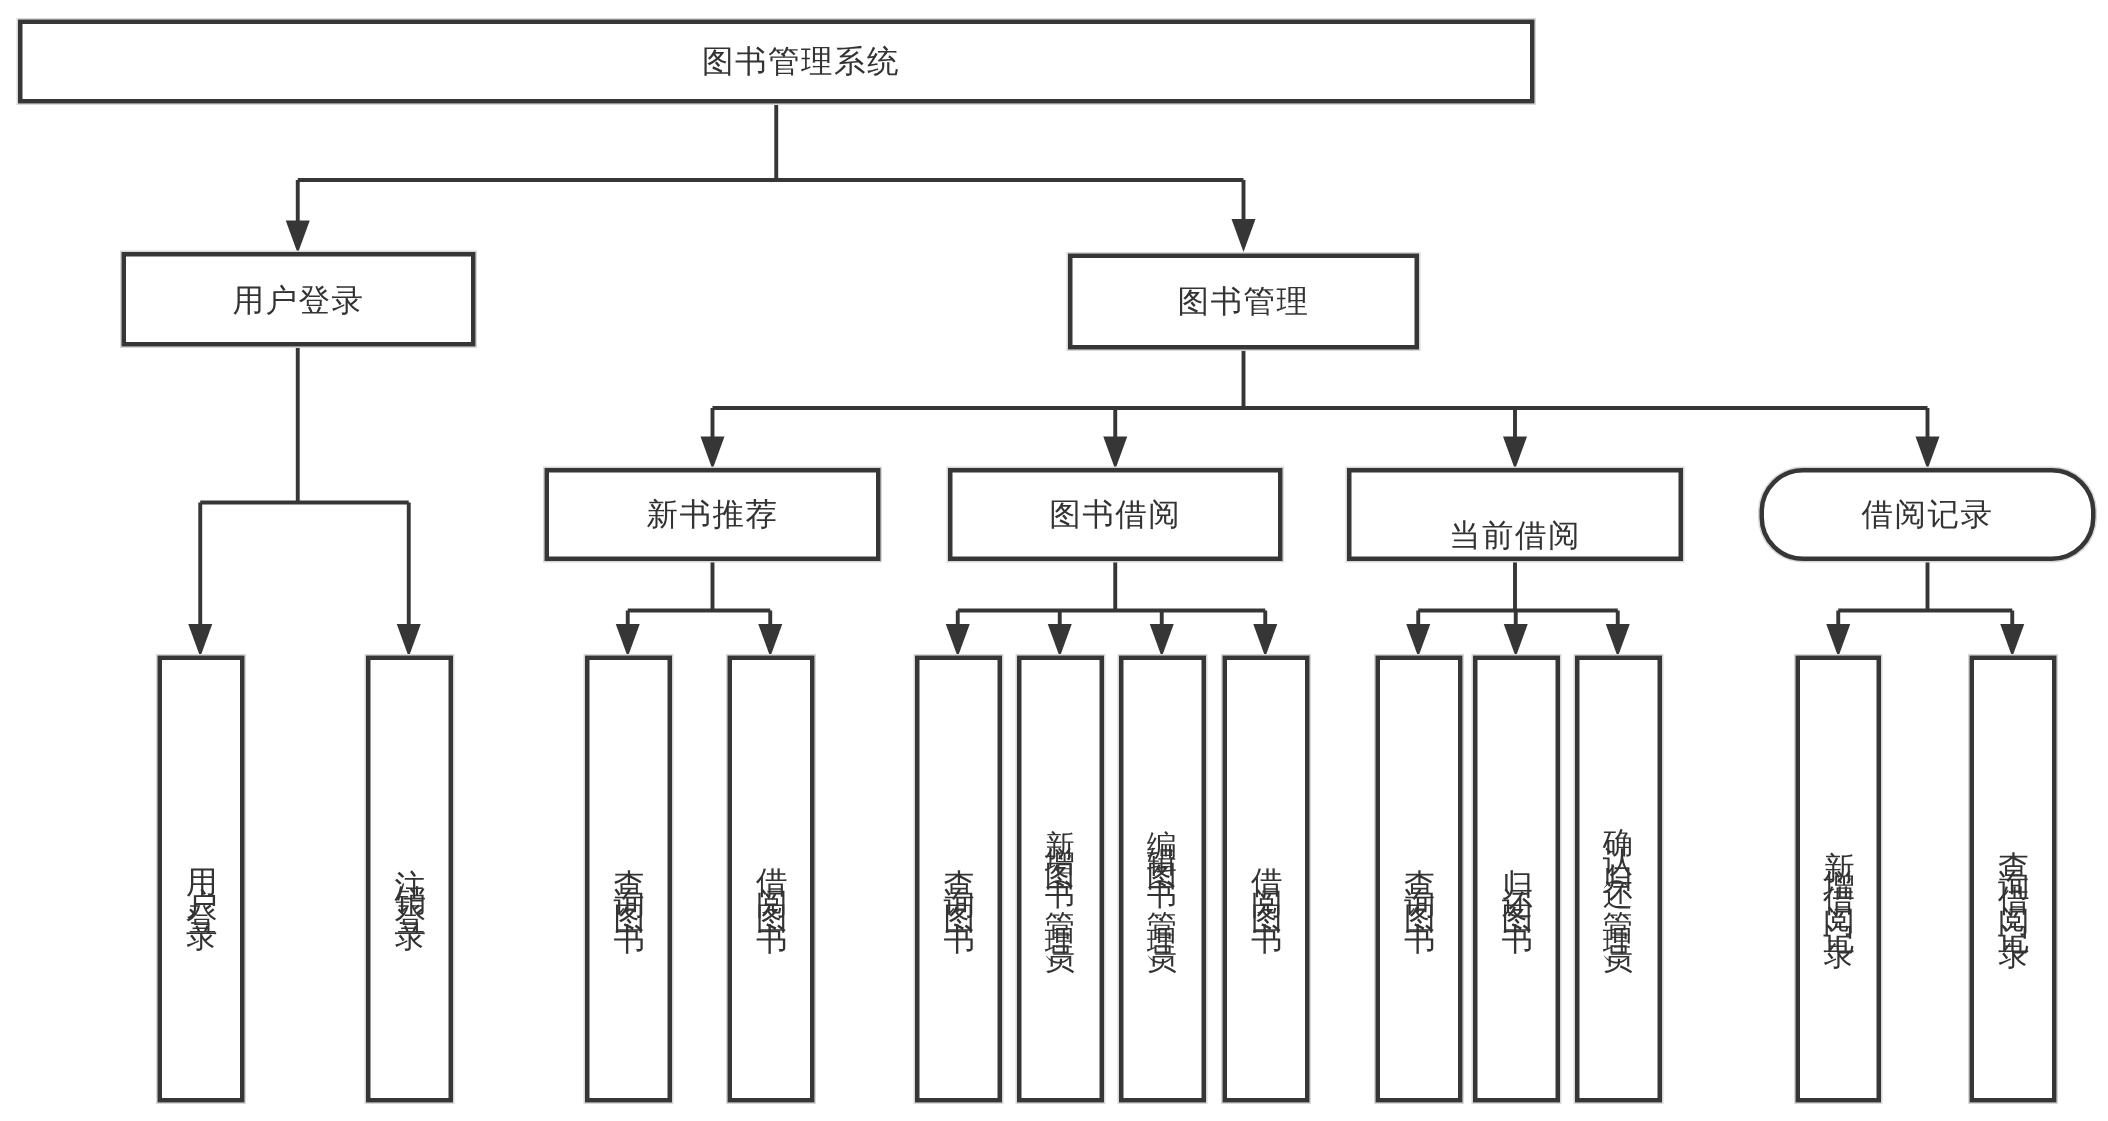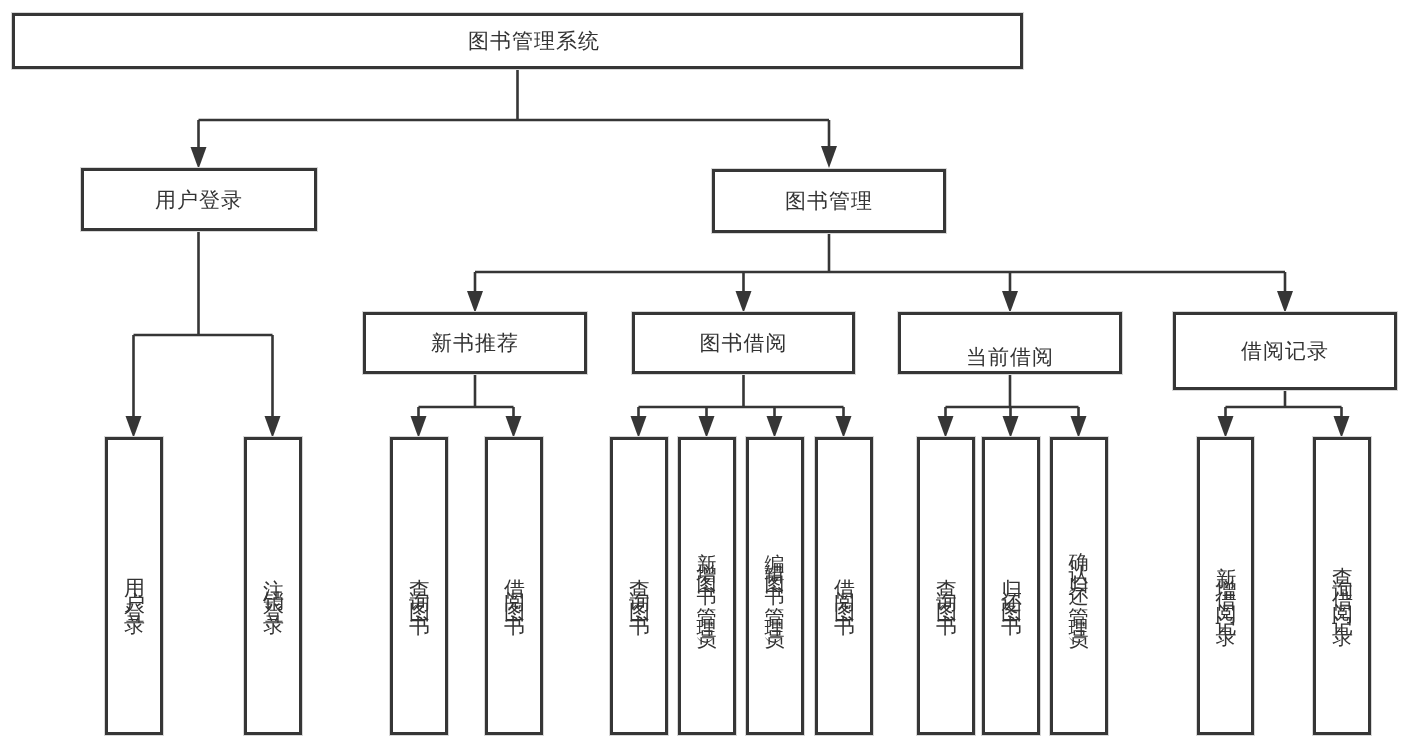--- a/index.html
+++ b/index.html
@@ -22,21 +22,21 @@
     font-size:21px;letter-spacing:12px;color:#333333;line-height:1.1;
   }
   .leaf.long span{letter-spacing:11px;font-size:20px;}
   
   .n-root          {left:12px;  top:13px;  width:1011px; height:56px;padding-left:33px;}
   .n-user-login    {left:81px;  top:168px; width:236px;  height:63px;}
   .n-book-mgmt     {left:712px; top:169px; width:234px;  height:64px;}
   .n-new-book-rec  {left:363px; top:312px; width:224px;  height:62px;}
   .n-book-borrow   {left:632px; top:312px; width:223px;  height:62px;}
   .n-current-borrow{left:898px; top:312px; width:224px;  height:62px;align-items:flex-end;}
-  .n-borrow-record {left:1173px;top:312px; width:224px;  height:78px;}
+  .n-borrow-record {left:1173px;top:312px; width:224px;  height:62px;border-radius:29px;}
   
   .l-ul-login   {left:105px; top:437px; width:58px; height:298px;}
   .l-ul-logout  {left:244px; top:437px; width:58px; height:298px;}
   .l-nbr-query  {left:390px; top:437px; width:58px; height:298px;}
   .l-nbr-borrow {left:485px; top:437px; width:58px; height:298px;}
   .l-bb-query   {left:610px; top:437px; width:58px; height:298px;}
   .l-bb-add     {left:678px; top:437px; width:58px; height:298px;}
   .l-bb-edit    {left:746px; top:437px; width:58px; height:298px;}
   .l-bb-borrow  {left:815px; top:437px; width:58px; height:298px;}
   .l-cb-query   {left:917px; top:437px; width:58px; height:298px;}

